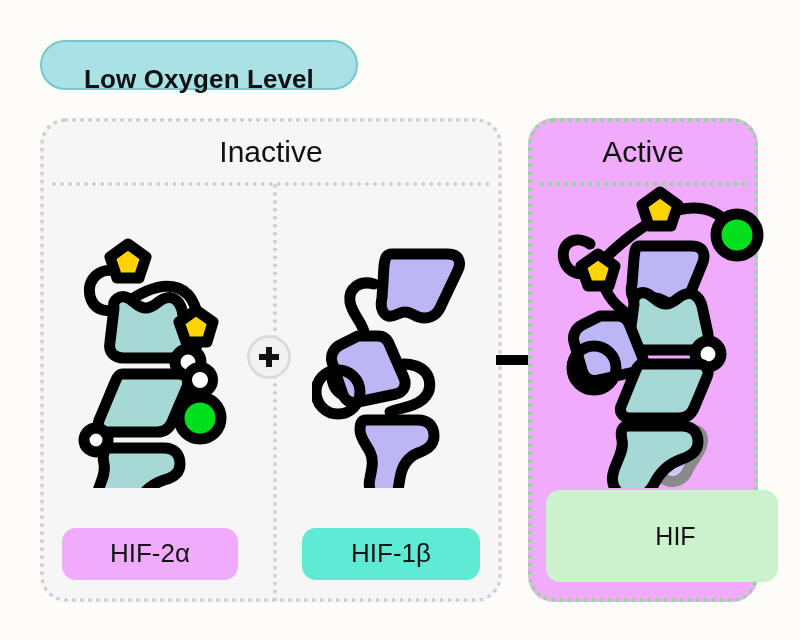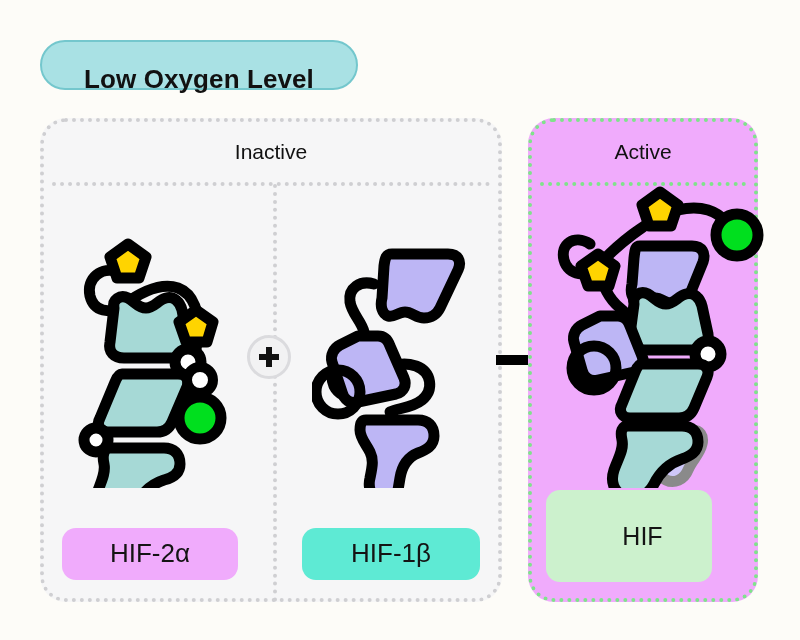--- a/index.html
+++ b/index.html
@@ -72,21 +72,21 @@
     position: absolute;
     left: 0;
     top: 0;
     width: 100%;
     height: 60px;
     display: flex;
     align-items: center;
     justify-content: center;
   }
   .panel-header .label {
-    font-size: 21px;
+    font-size: 30px;
     color: #111111;
     font-weight: normal;
   }
   .header-rule {
     position: absolute;
     left: 8px;
     right: 8px;
     top: 60px;
     height: 0;
     border-top: 4px dotted #CFCFD2;
@@ -173,21 +173,21 @@
   #chip-hif1b {
     left: 302px;
     top: 528px;
     width: 178px;
     height: 52px;
     background: #5eead4;
   }
   #chip-complex {
     left: 546px;
     top: 490px;
-    width: 166px;
+    width: 232px;
     height: 92px;
     background: #CCF1CD;
     padding-left: 27px;
   }
   #chip-complex .label {
     font-size: 25px;
   }
 
   
   .protein-figure {

